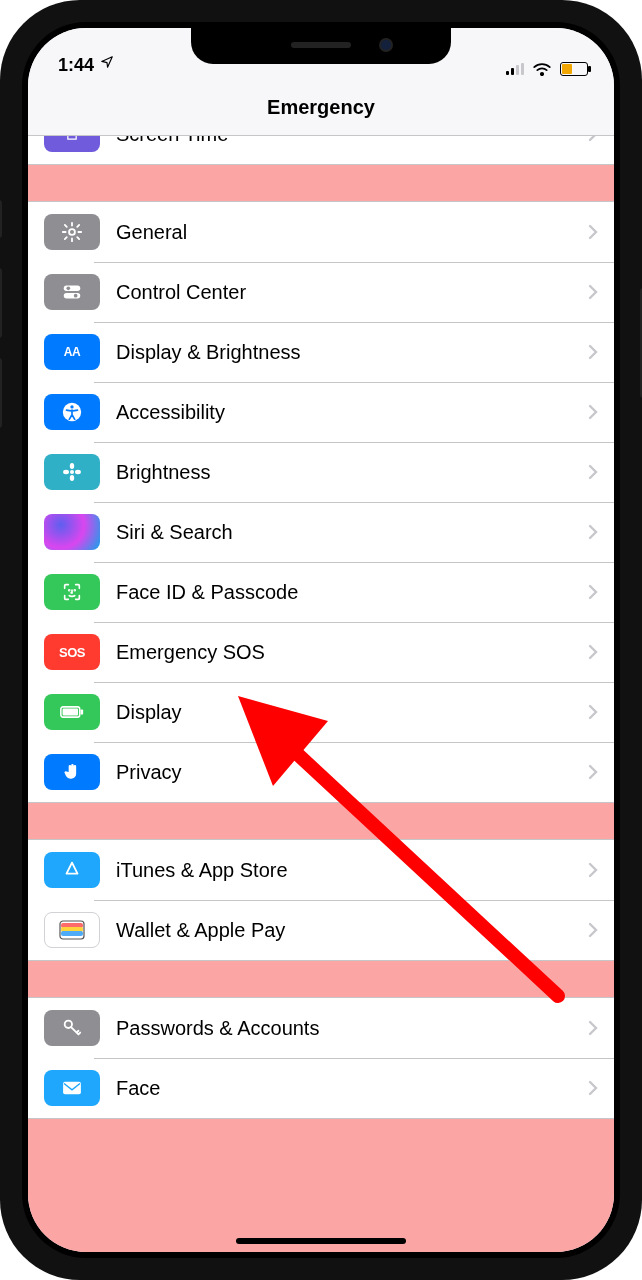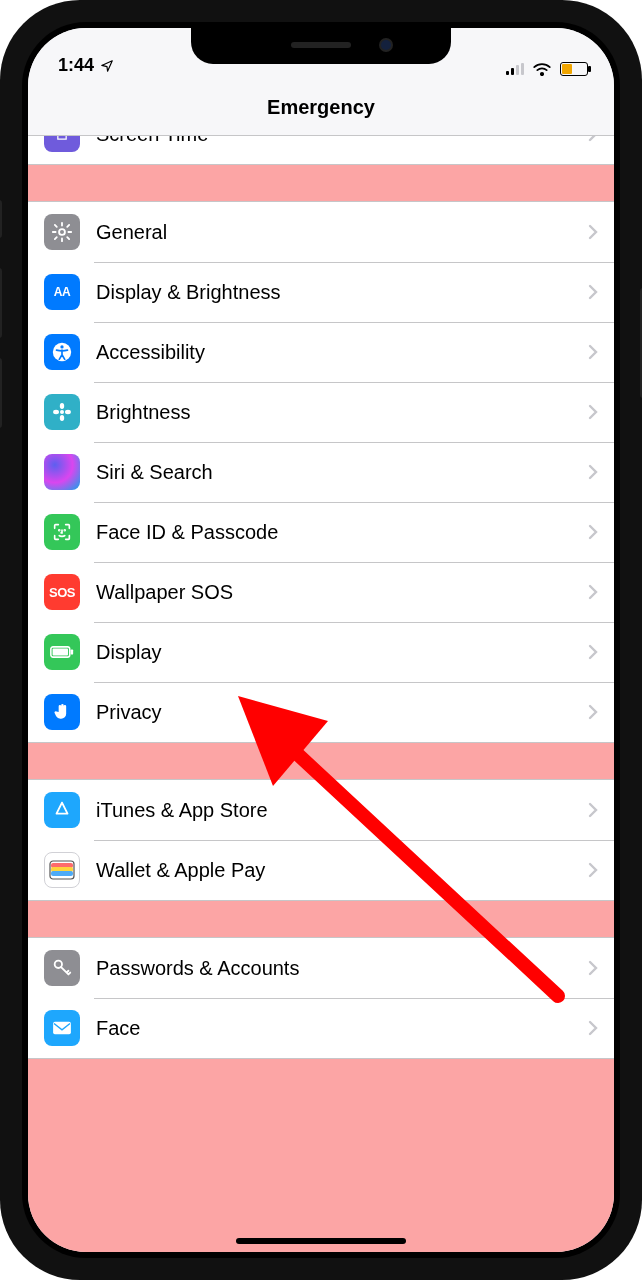--- a/index.html
+++ b/index.html
@@ -59,21 +59,21 @@
   
   .statusbar {
     position: relative;
     height: 52px;
     display: flex; align-items: flex-end;
     justify-content: space-between;
     padding: 0 26px 4px 30px;
     background: #f7f7f9;
     font-size: 18px; font-weight: 600;
   }
-  .sb-left { display: flex; align-items: flex-end; gap: 6px; }
+  .sb-left { display: flex; align-items: flex-start; gap: 6px; }
   .loc-arrow { font-size: 15px; }
   .sb-right { display: flex; align-items: center; gap: 8px; }
   .cell { display: inline-flex; gap: 2px; align-items: flex-end; height: 12px; }
   .cell i { width: 3px; background: #000; display: inline-block; border-radius: 1px; }
   .cell i:nth-child(1){height:4px;} .cell i:nth-child(2){height:7px;}
   .cell i:nth-child(3){height:10px;background:#c7c7cc;} .cell i:nth-child(4){height:12px;background:#c7c7cc;}
   .wifi svg { display:block; }
   .batt {
     position: relative; width: 28px; height: 14px;
     border: 1.5px solid #000; border-radius: 3px;
@@ -114,21 +114,21 @@
     display:flex; align-items:center;
     height: 60px;
     padding: 0 16px 0 16px;
     position: relative;
   }
   .row + .row::before{
     content:""; position:absolute; left:66px; right:0; top:0;
     height:1px; background:#c6c6c8;
   }
   .icon {
-    width:36px; height:36px; border-radius:8px;
+    width:56px; height:36px; border-radius:8px;
     margin-right: 16px;
     display:flex; align-items:center; justify-content:center;
     color:#fff; font-size:18px; flex-shrink:0;
   }
   .label { flex:1; font-size:20px; color:#000; }
   .chev { color:#c7c7cc; }
   .chev svg{display:block;}
 
   
   .home-ind {
@@ -223,20 +223,36 @@
                 </svg>
             </div>
             <span class="label">General</span>
             <span class="chev">
                 <svg width="10" height="16" viewBox="0 0 10 16">
                   <path d="M2 2l6 6-6 6" fill="none" stroke="#c7c7cc" stroke-width="2.4" stroke-linecap="round"></path>
                 </svg>
               </span>
           </div>
           <div class="row">
+            <div class="icon c-gray">
+              <svg width="22" height="22" viewBox="0 0 24 24">
+                  <rect x="3" y="5" width="18" height="6" rx="3" fill="#fff"></rect>
+                  <circle cx="8" cy="8" r="2" fill="#8e8e93"></circle>
+                  <rect x="3" y="13" width="18" height="6" rx="3" fill="#fff"></rect>
+                  <circle cx="16" cy="16" r="2" fill="#8e8e93"></circle>
+                </svg>
+            </div>
+            <span class="label">Control Center</span>
+            <span class="chev">
+                <svg width="10" height="16" viewBox="0 0 10 16">
+                  <path d="M2 2l6 6-6 6" fill="none" stroke="#c7c7cc" stroke-width="2.4" stroke-linecap="round"></path>
+                </svg>
+              </span>
+          </div>
+          <div class="row">
             <div class="icon c-blue">
                 <span class="txt">AA</span>
               </div>
             <span class="label">Display &amp; Brightness</span>
             <span class="chev">
                 <svg width="10" height="16" viewBox="0 0 10 16">
                   <path d="M2 2l6 6-6 6" fill="none" stroke="#c7c7cc" stroke-width="2.4" stroke-linecap="round"></path>
                 </svg>
               </span>
           </div>
@@ -298,21 +314,21 @@
             <span class="chev">
                 <svg width="10" height="16" viewBox="0 0 10 16">
                   <path d="M2 2l6 6-6 6" fill="none" stroke="#c7c7cc" stroke-width="2.4" stroke-linecap="round"></path>
                 </svg>
               </span>
           </div>
           <div class="row">
             <div class="icon c-red">
                 <span class="txt" style="font-size:13px;">SOS</span>
               </div>
-            <span class="label">Wallpaper SOS</span>
+            <span class="label">Emergency SOS</span>
             <span class="chev">
                 <svg width="10" height="16" viewBox="0 0 10 16">
                   <path d="M2 2l6 6-6 6" fill="none" stroke="#c7c7cc" stroke-width="2.4" stroke-linecap="round"></path>
                 </svg>
               </span>
           </div>
           <div class="row">
             <div class="icon c-green">
               <svg width="24" height="14" viewBox="0 0 28 14">
                   <rect x="1" y="1" width="22" height="12" rx="2.5" fill="none" stroke="#fff" stroke-width="1.8"></rect>

